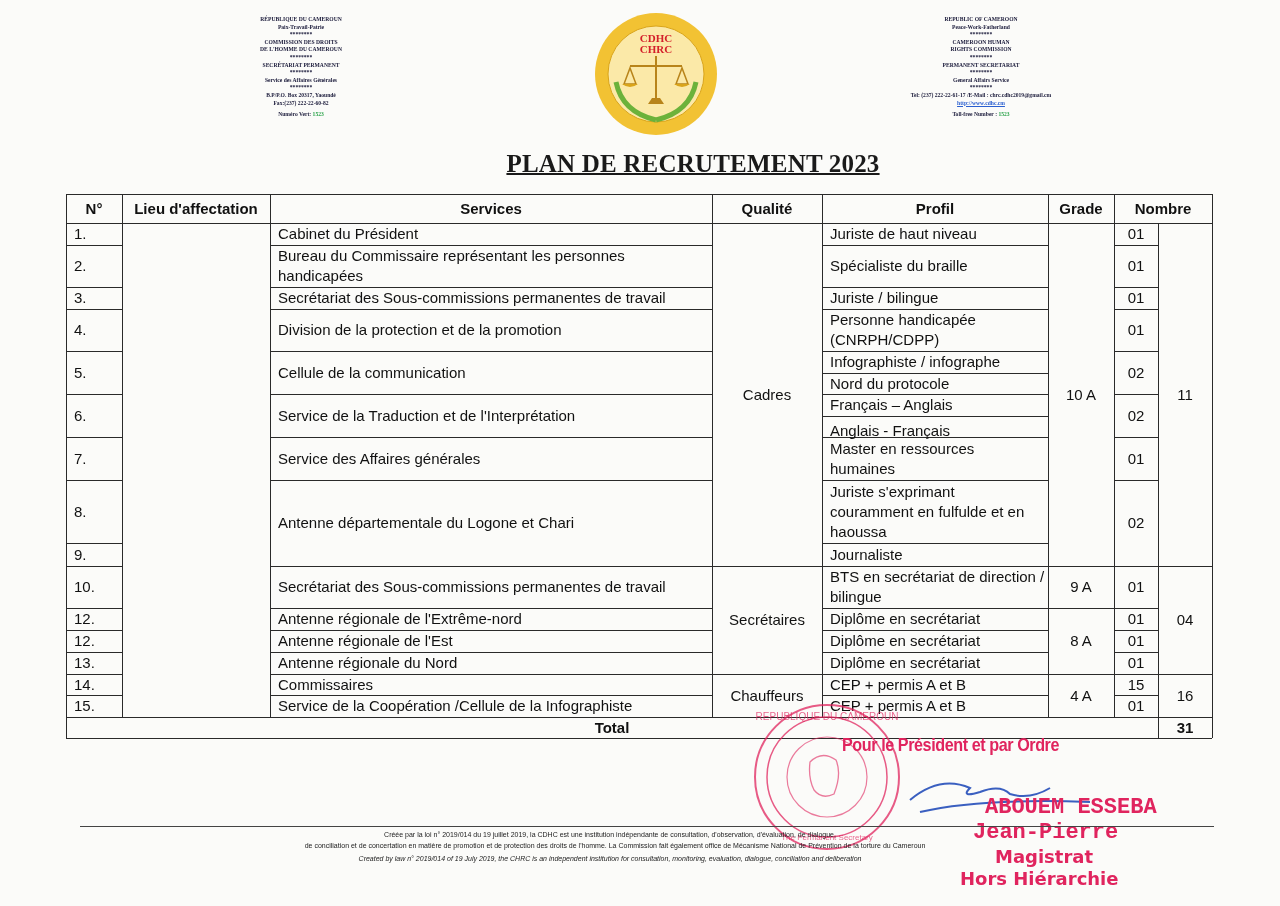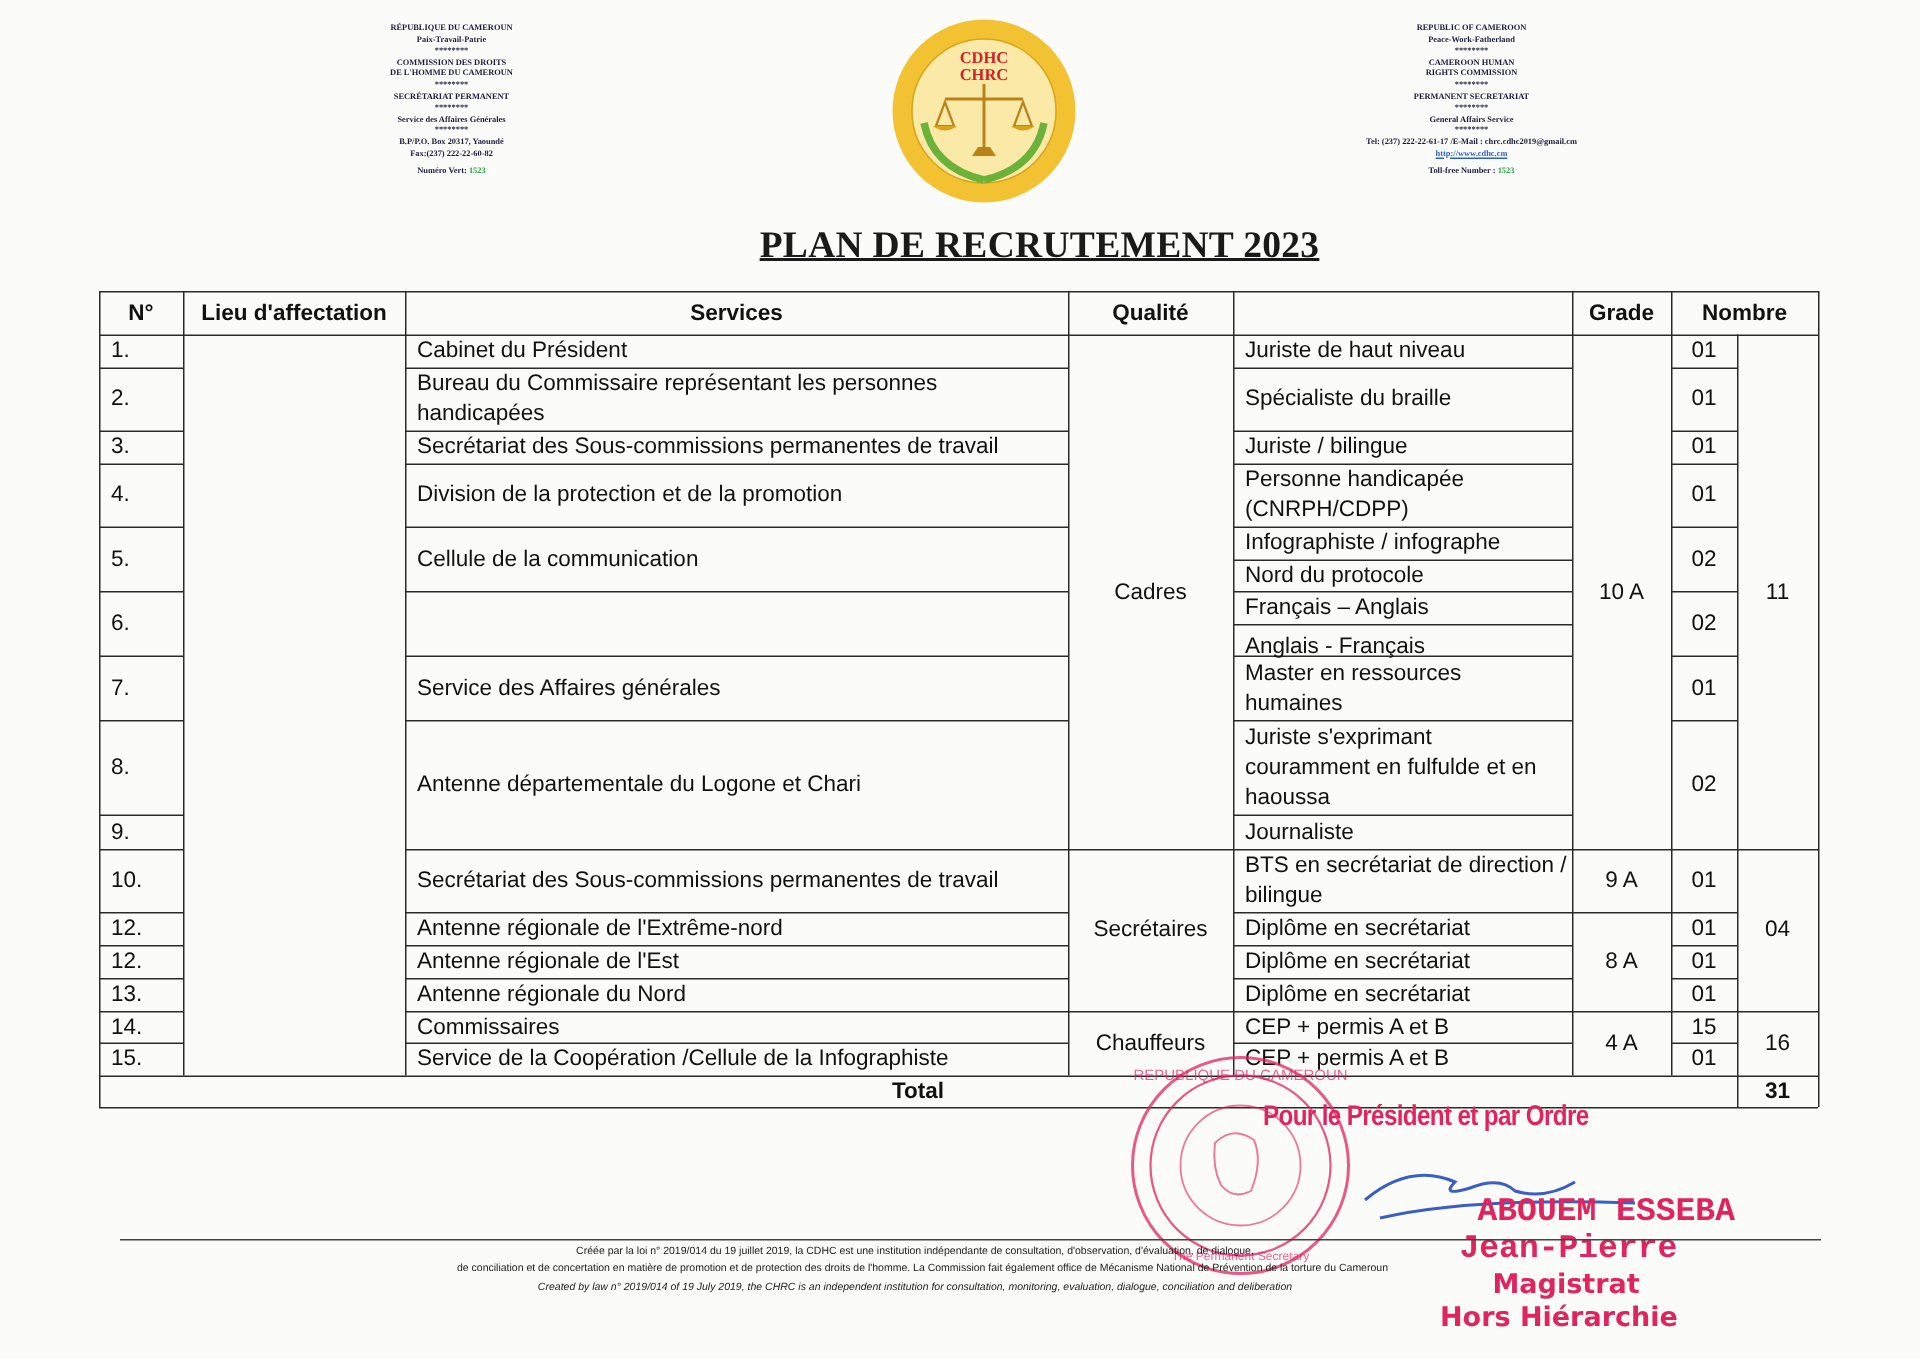--- a/index.html
+++ b/index.html
@@ -165,20 +165,21 @@
   <div class="vl" style="left:1048px;top:194px;height:523px;"></div>
   <div class="vl" style="left:1114px;top:194px;height:523px;"></div>
   <div class="vl" style="left:1158px;top:223px;height:494px;"></div>
   <div class="vl" style="left:1158px;top:717px;height:21px;"></div>
   <div class="vl" style="left:1212px;top:194px;height:544px;"></div>
 
   <div class="cell c th" style="left:66px;top:194px;width:56px;height:29px;">N°</div>
   <div class="cell c th" style="left:122px;top:194px;width:148px;height:29px;">Lieu d'affectation</div>
   <div class="cell c th" style="left:270px;top:194px;width:442px;height:29px;">Services</div>
   <div class="cell c th" style="left:712px;top:194px;width:110px;height:29px;">Qualité</div>
+  <div class="cell c th" style="left:822px;top:194px;width:226px;height:29px;">Profil</div>
   <div class="cell c th" style="left:1048px;top:194px;width:66px;height:29px;">Grade</div>
   <div class="cell c th" style="left:1114px;top:194px;width:98px;height:29px;">Nombre</div>
 
   <div class="cell l" style="left:66px;top:223px;width:56px;height:22px;">1.</div>
   <div class="cell l" style="left:66px;top:245px;width:56px;height:42px;">2.</div>
   <div class="cell l" style="left:66px;top:287px;width:56px;height:22px;">3.</div>
   <div class="cell l" style="left:66px;top:309px;width:56px;height:42px;">4.</div>
   <div class="cell l" style="left:66px;top:351px;width:56px;height:43px;">5.</div>
   <div class="cell l" style="left:66px;top:394px;width:56px;height:43px;">6.</div>
   <div class="cell l" style="left:66px;top:437px;width:56px;height:43px;">7.</div>
@@ -189,20 +190,21 @@
   <div class="cell l" style="left:66px;top:630px;width:56px;height:22px;">12.</div>
   <div class="cell l" style="left:66px;top:652px;width:56px;height:22px;">13.</div>
   <div class="cell l" style="left:66px;top:674px;width:56px;height:21px;">14.</div>
   <div class="cell l" style="left:66px;top:695px;width:56px;height:22px;">15.</div>
 
   <div class="cell l" style="left:270px;top:223px;width:442px;height:22px;">Cabinet du Président</div>
   <div class="cell l" style="left:270px;top:245px;width:360px;height:42px;">Bureau du Commissaire représentant les personnes handicapées</div>
   <div class="cell l" style="left:270px;top:287px;width:442px;height:22px;">Secrétariat des Sous-commissions permanentes de travail</div>
   <div class="cell l" style="left:270px;top:309px;width:442px;height:42px;">Division de la protection et de la promotion</div>
   <div class="cell l" style="left:270px;top:351px;width:442px;height:43px;">Cellule de la communication</div>
+  <div class="cell l" style="left:270px;top:394px;width:442px;height:43px;">Service de la Traduction et de l'Interprétation</div>
   <div class="cell l" style="left:270px;top:437px;width:442px;height:43px;">Service des Affaires générales</div>
   <div class="cell l" style="left:270px;top:480px;width:442px;height:86px;">Antenne départementale du Logone et Chari</div>
   <div class="cell l" style="left:270px;top:566px;width:442px;height:42px;">Secrétariat des Sous-commissions permanentes de travail</div>
   <div class="cell l" style="left:270px;top:608px;width:442px;height:22px;">Antenne régionale de l'Extrême-nord</div>
   <div class="cell l" style="left:270px;top:630px;width:442px;height:22px;">Antenne régionale de l'Est</div>
   <div class="cell l" style="left:270px;top:652px;width:442px;height:22px;">Antenne régionale du Nord</div>
   <div class="cell l" style="left:270px;top:674px;width:442px;height:21px;">Commissaires</div>
   <div class="cell l" style="left:270px;top:695px;width:442px;height:22px;">Service de la Coopération /Cellule de la Infographiste</div>
 
   <div class="cell c" style="left:712px;top:223px;width:110px;height:343px;">Cadres</div>

